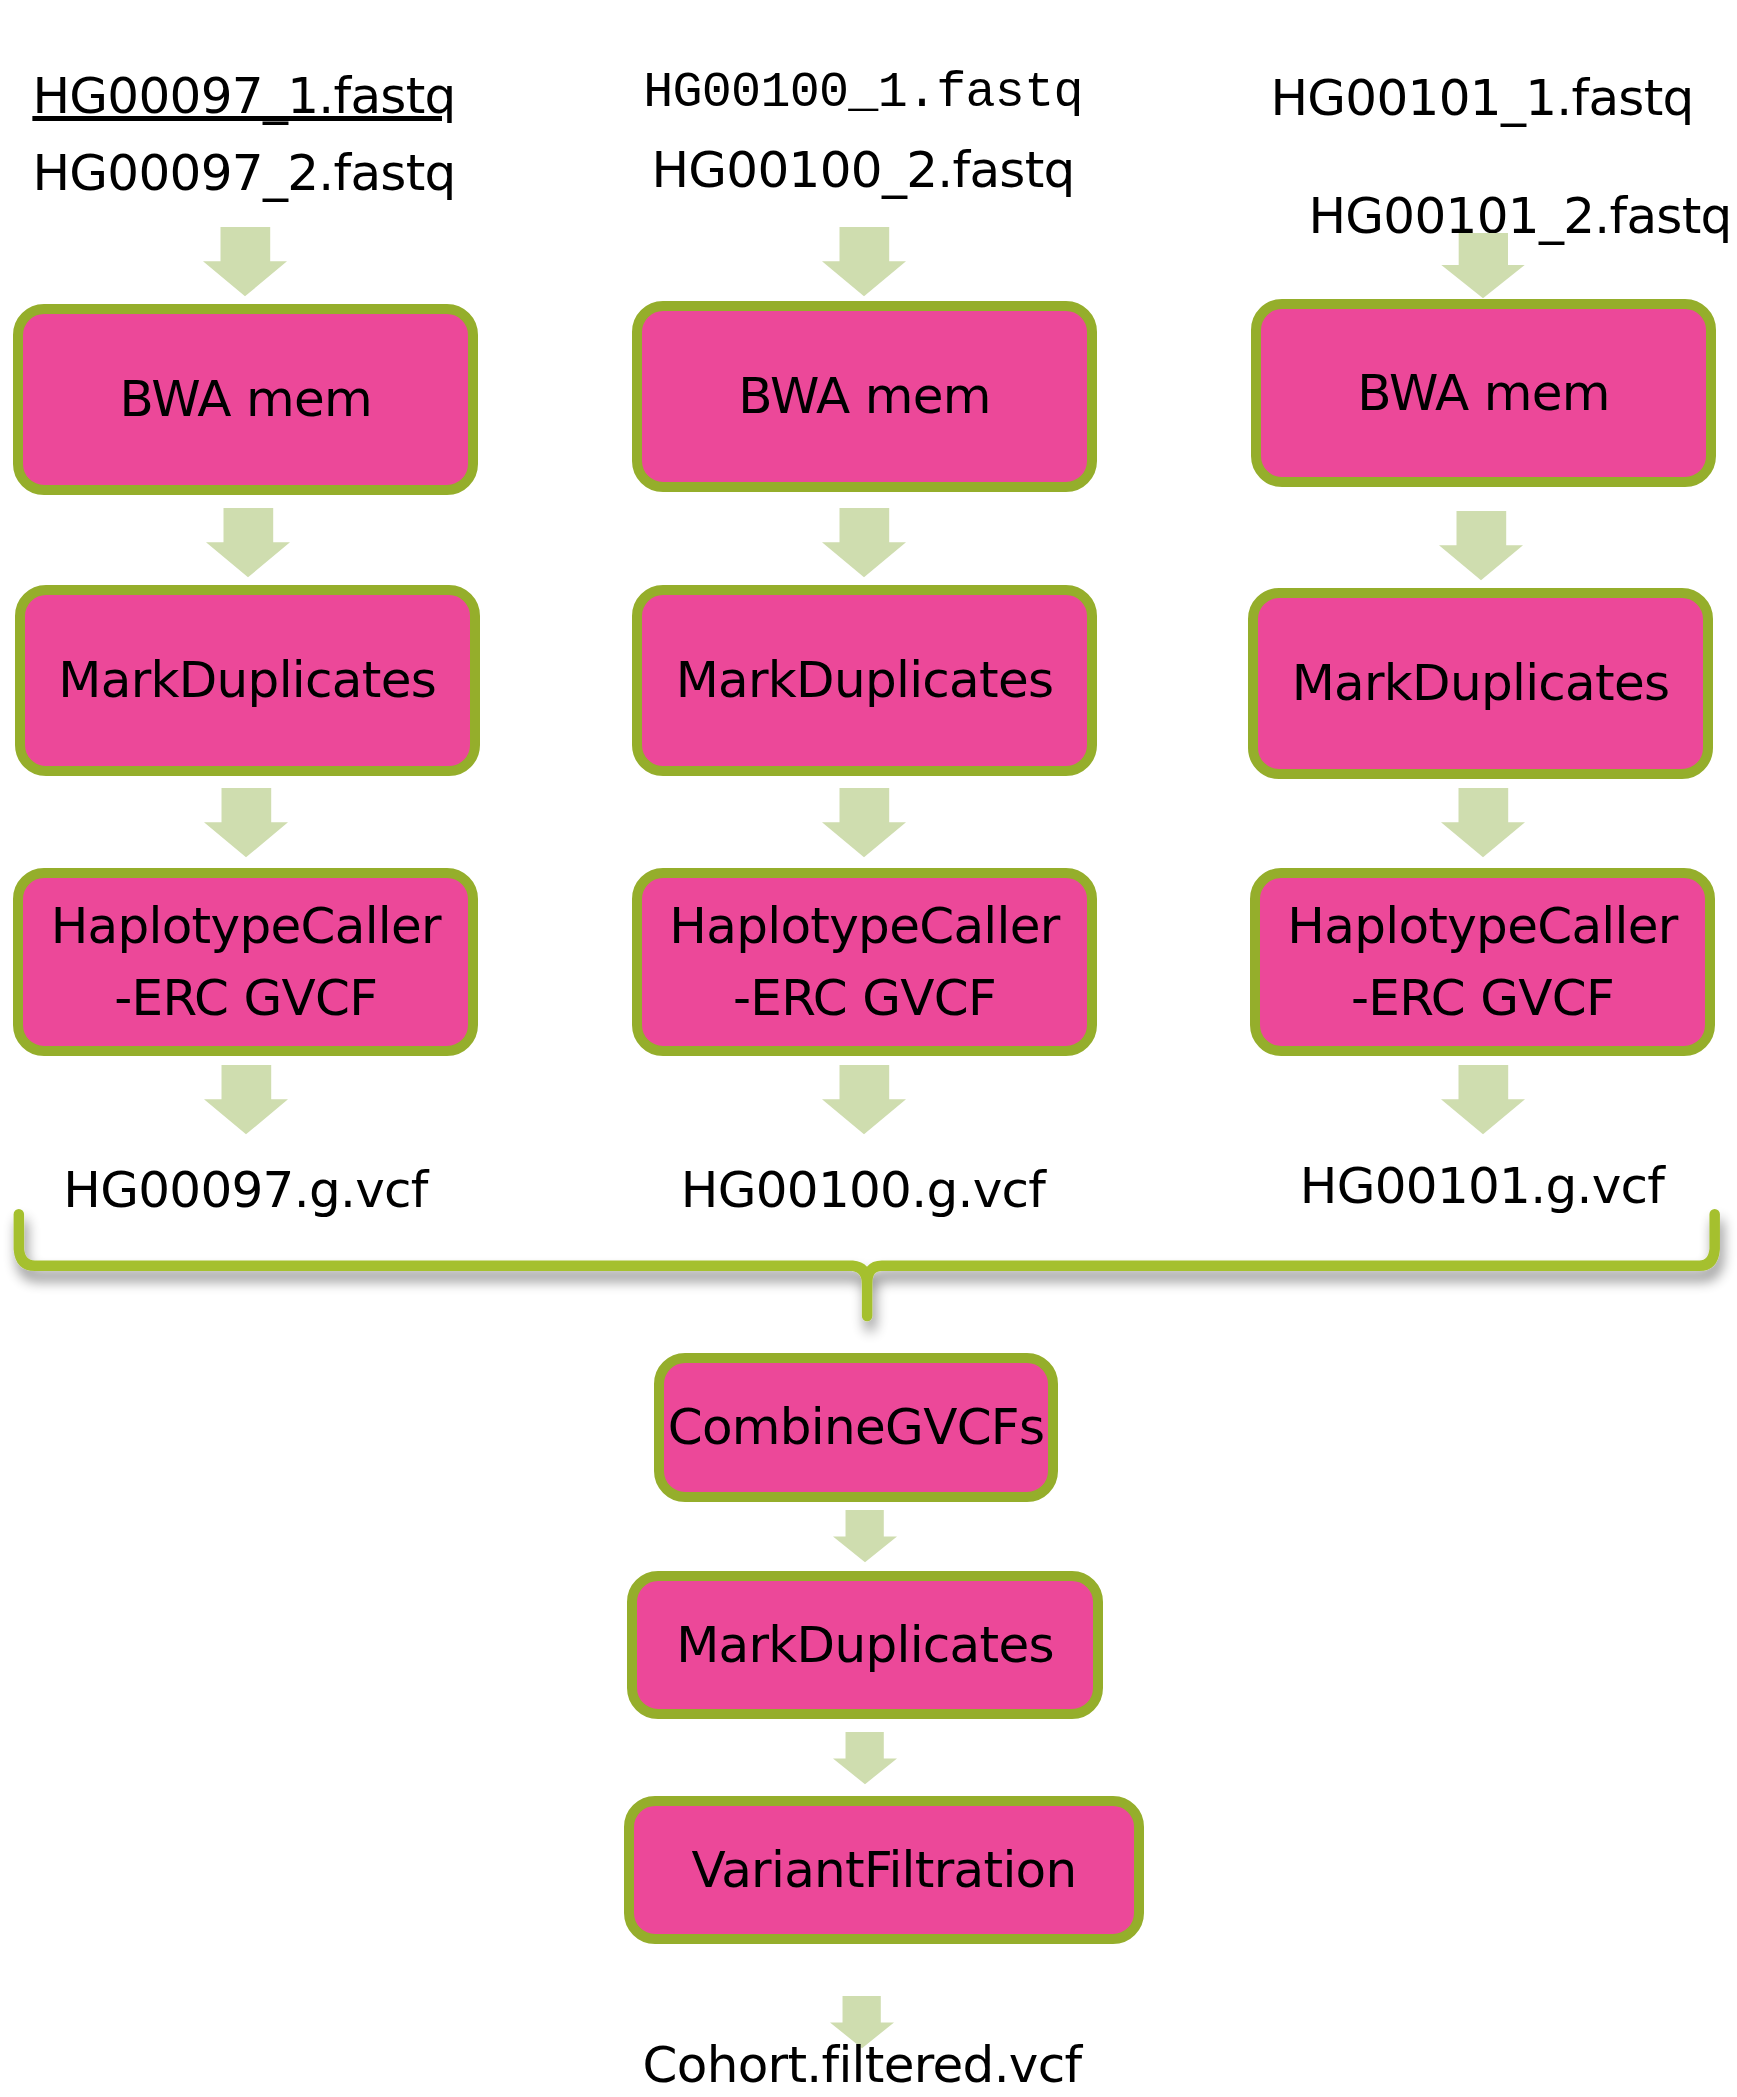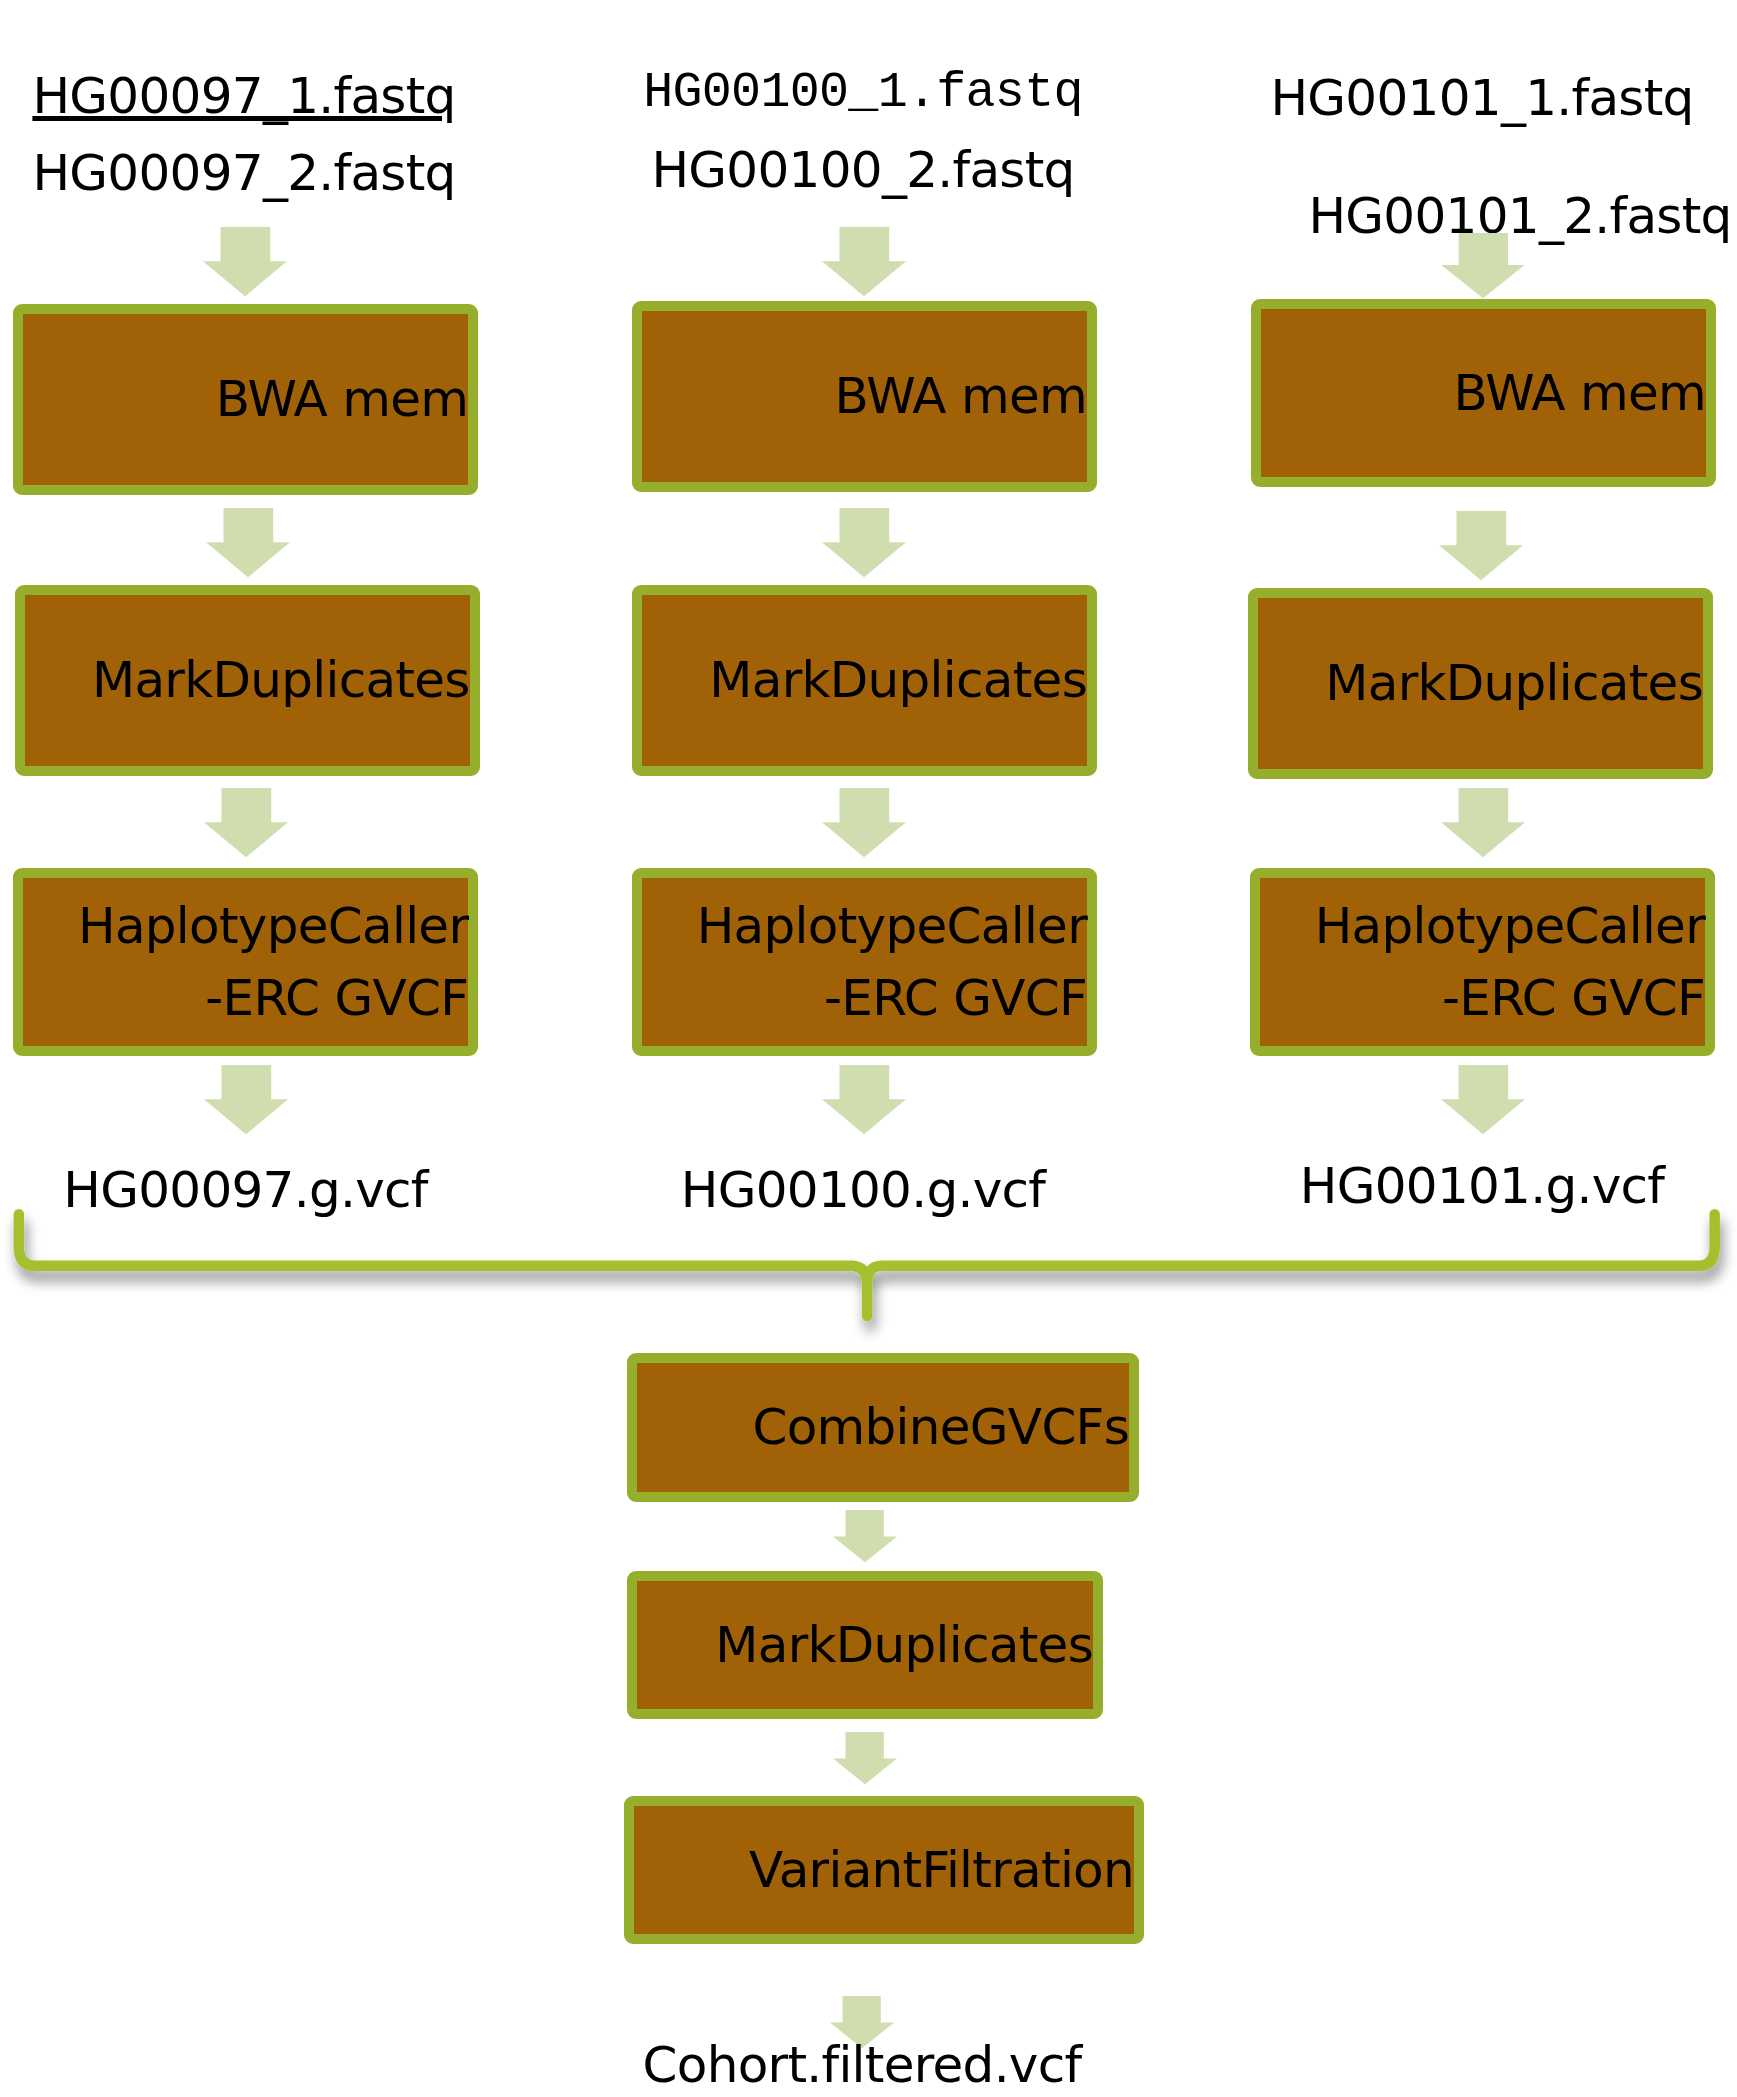--- a/index.html
+++ b/index.html
@@ -1,20 +1,20 @@
 <!DOCTYPE html>
 <html style="font-size:11px"><head>
 <meta charset="utf-8">
 <style>
   html, body { margin:0; padding:0; background:#ffffff; }
   body { width:1737px; height:2097px; position:relative; overflow:hidden;
          font-family:"DejaVu Sans", sans-serif; color:#000; }
   .txt { position:absolute; text-align:center; white-space:nowrap; font-size:50px; line-height:1; letter-spacing:-0.7px; }
-  .box { position:absolute; box-sizing:border-box; border:10.5px solid #95ae2b; border-radius:9px; background:#a16207;
-         display:flex; flex-direction:column; align-items:flex-end; justify-content:center; }
+  .box { position:absolute; box-sizing:border-box; border:10.5px solid #95ae2b; border-radius:31px; background:#ec4899;
+         display:flex; flex-direction:column; align-items:center; justify-content:center; }
   .box span { font-size:50px; line-height:1.45; white-space:nowrap; letter-spacing:-0.7px; }
   .arrow { position:absolute; }
   svg.arrow polygon { fill:#cfddaf; }
   #brace { position:absolute; left:0; top:0; }
 </style>
 </head>
 <body>
 
 <div>
   <div class="txt" style="left:0;width:488px;top:71px;text-decoration:underline;">HG00097_1.fastq</div>
@@ -111,21 +111,21 @@
       <feMerge>
           <feMergeNode></feMergeNode>
           <feMergeNode in="SourceGraphic"></feMergeNode>
         </feMerge>
     </filter>
   </defs>
   <path filter="url(#sh)" d="M27,1740 L27,1790 Q29,1814 50,1814 L1222,1814 Q1243,1816 1243,1840 L1243,1886 M1243,1840 Q1243,1814 1264,1814 L2436,1814 Q2456,1814 2458,1790 L2458,1740" fill="none" stroke="#a5c02f" stroke-width="15" stroke-linecap="round" stroke-linejoin="round"></path>
 </svg>
 
 <div>
-  <div class="box" style="left:627px;top:1353px;width:512px;height:149px;">
+  <div class="box" style="left:654px;top:1353px;width:404px;height:149px;">
     <span>CombineGVCFs</span>
   </div>
   <svg class="arrow" style="left:833px;top:1510px;" width="64" height="53" viewBox="0 0 92 76">
       <polygon points="18,0 73,0 73,38 92,38 46,75 0,38 18,38"></polygon>
     </svg>
   <div class="box" style="left:627px;top:1571px;width:476px;height:148px;">
     <span>MarkDuplicates</span>
   </div>
   <svg class="arrow" style="left:833px;top:1732px;" width="64" height="53" viewBox="0 0 92 76">
       <polygon points="18,0 73,0 73,38 92,38 46,75 0,38 18,38"></polygon>

